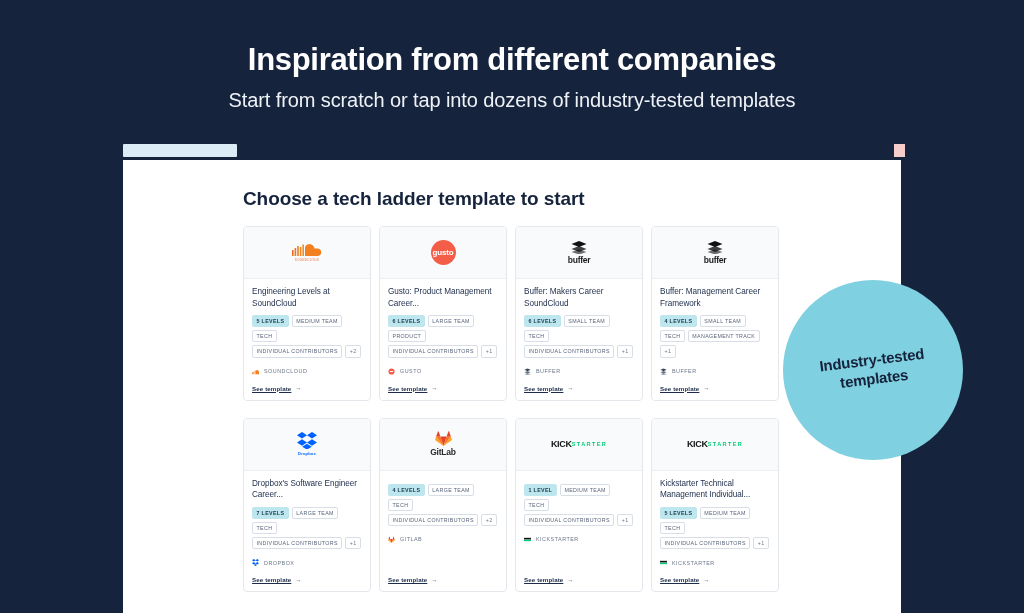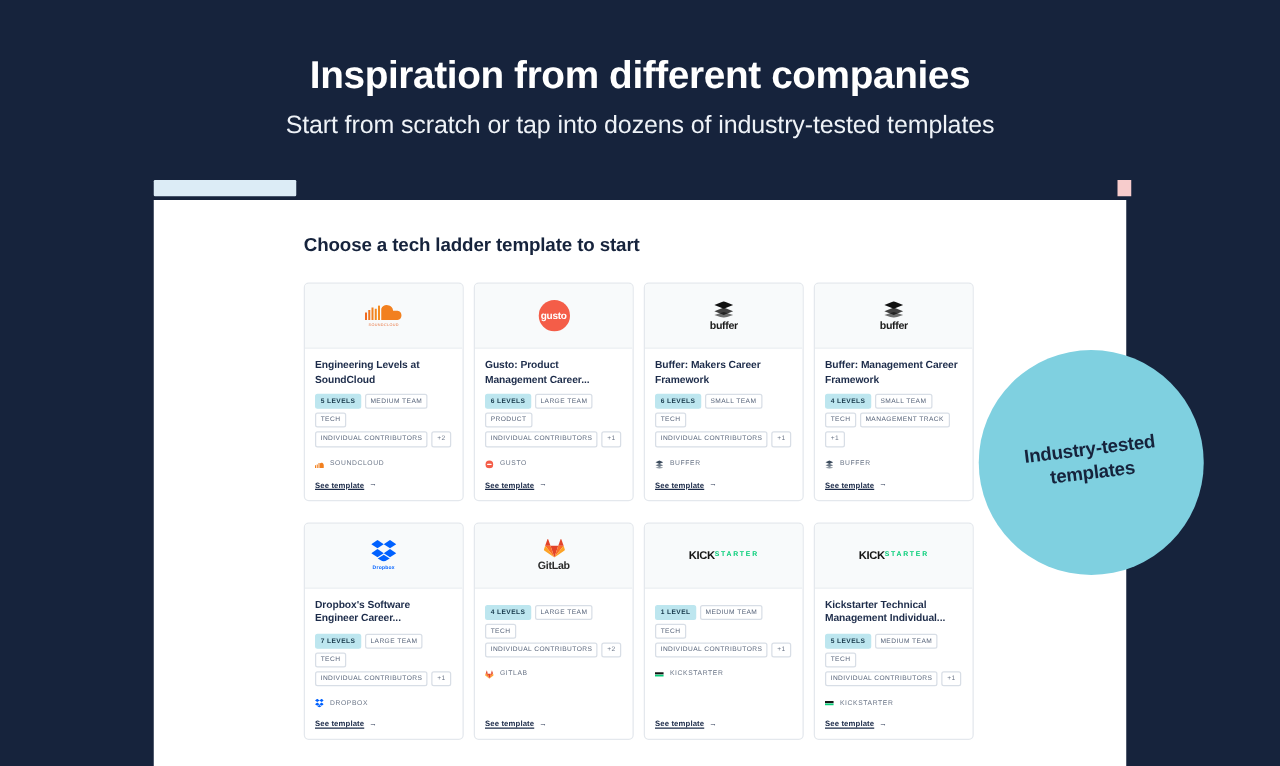--- a/index.html
+++ b/index.html
@@ -45,21 +45,21 @@
 
   
   .panel {
     position: absolute; left: 123px; top: 160px;
     width: 778px; height: 453px;
     background: #ffffff;
     overflow: hidden;
   }
   .panel-title {
     position: absolute; left: 120px; top: 28px;
-    font-size: 15px;
+    font-size: 19px;
     font-weight: 700;
     color: #16233c;
     letter-spacing: -0.1px;
   }
 
   
   .grid {
     position: absolute; left: 120px; top: 66px;
     width: 620px;
     display: grid;
@@ -77,21 +77,21 @@
   }
   .card-logo {
     height: 52px;
     background: #f8fafb;
     border-bottom: 1px solid #eceff2;
     display: flex; align-items: center; justify-content: center;
   }
   .card-body { padding: 7px 8px 8px 8px; flex: 1; display: flex; flex-direction: column; }
   .card-name {
     font-size: 8.2px;
-    font-weight: 700;
+    font-weight: 400;
     color: #1d2c4a;
     line-height: 1.42;
     letter-spacing: -0.05px;
     min-height: 23px;
   }
   .tags { display: flex; flex-wrap: wrap; gap: 3px; margin-top: 6px; }
   .tag {
     font-size: 5.3px;
     letter-spacing: 0.35px;
     color: #57647a;
@@ -256,21 +256,21 @@
             <div class="logo-buffer">
               <svg width="16" height="13" viewBox="0 0 16 13">
                 <path d="M8 0 L15.5 3 L8 6 L0.5 3 Z" fill="#111"></path>
                 <path d="M8 5 L15.5 8 L8 11 L0.5 8 Z" fill="#111" opacity=".8"></path>
                 <path d="M8 8.5 L15.5 11 L8 13.5 L0.5 11 Z" fill="#111" opacity=".6"></path>
               </svg>
               <div class="buffer-word">buffer</div>
             </div>
           </div>
           <div class="card-body">
-            <div class="card-name">Buffer: Makers Career Framework</div>
+            <div class="card-name">Buffer: Makers Career SoundCloud</div>
             <div class="tags">
               <span class="tag levels">6 LEVELS</span>
               <span class="tag">SMALL TEAM</span>
               <span class="tag">TECH</span>
               <span class="tag">INDIVIDUAL CONTRIBUTORS</span>
               <span class="tag more">+1</span>
             </div>
             <div class="card-company">
               <svg class="ci" viewBox="0 0 10 10">
                 <path d="M5 .7 L9.4 2.6 L5 4.5 L.6 2.6Z" fill="#3a4a5c"></path>

